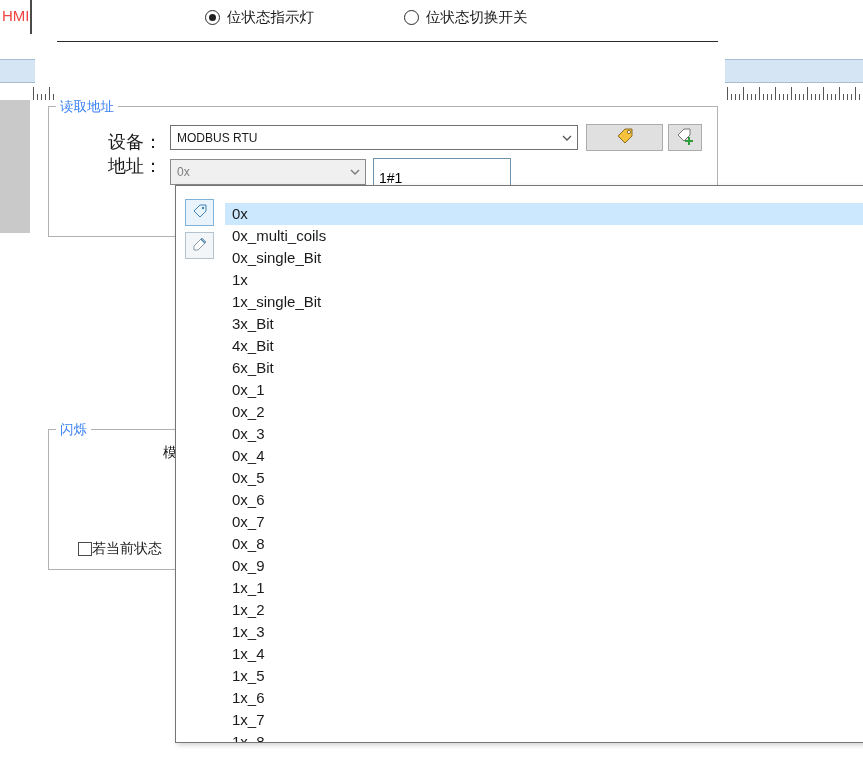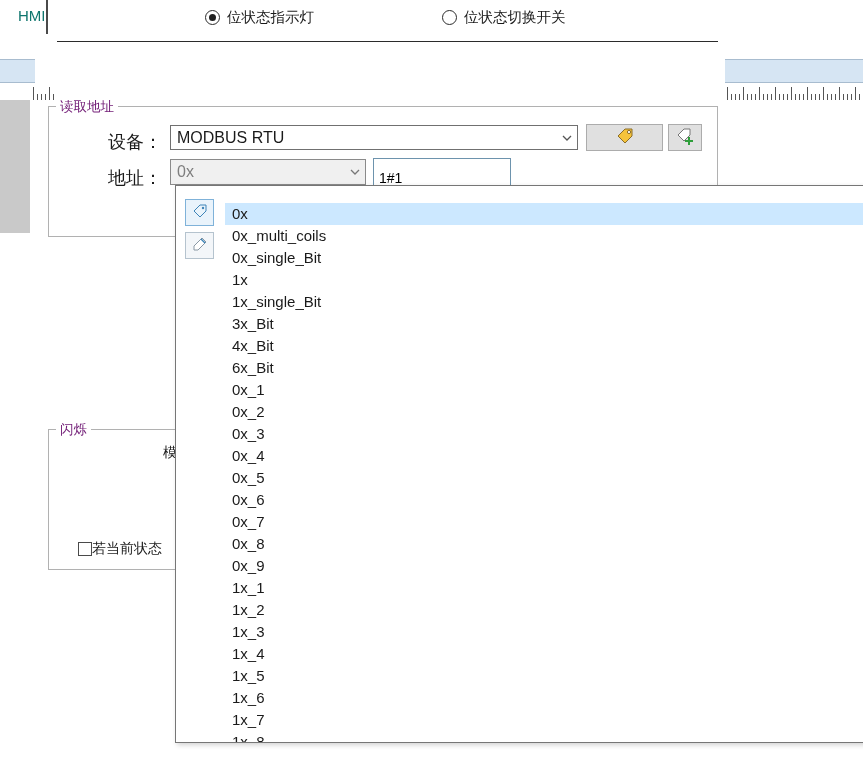--- a/index.html
+++ b/index.html
@@ -8,23 +8,23 @@
     position: relative;
     overflow: hidden;
     background: #ffffff;
     font-family: "Liberation Sans", "DejaVu Sans", sans-serif;
     color: #1a1a1a;
   }
   .abs { position: absolute; }
 
   
   #hmi-tab {
-    left: 16px; top: 0; width: 32px; height: 34px;
+    left: 0; top: 0; width: 32px; height: 34px;
     border-right: 2px solid #4a4a4a;
-    font-size: 15px; padding: 7px 0 0 2px; color: #0f766e;
+    font-size: 15px; padding: 7px 0 0 2px; color: #ef4444;
     background: #fff;
   }
   .strip-blue {
     background: #d6e5f3;
     border-top: 1px solid #a8bccf;
     border-bottom: 1px solid #a8bccf;
     height: 24px; top: 59px;
   }
   #strip-blue-left { left: 0; width: 35px; }
   #strip-blue-right { left: 725px; width: 138px; }
@@ -37,50 +37,50 @@
     background-position: left bottom, left bottom;
     background-repeat: no-repeat, no-repeat;
   }
   #ruler-left { left: 33px; width: 22px; }
   #ruler-right { left: 727px; width: 136px; }
   #gray-panel { left: 0; top: 100px; width: 30px; height: 133px; background: #c9c9c9; }
 
   
   .radio-item { display: flex; align-items: center; gap: 7px; height: 18px; top: 8px; font-family: Liberation Serif, serif; }
   #radio-indicator { left: 205px; }
-  #radio-toggle { left: 442px; }
+  #radio-toggle { left: 404px; }
   .radio-circle {
     width: 15px; height: 15px; border: 1px solid #2b2b2b; border-radius: 50%;
     position: relative; background: #fff; flex: 0 0 auto;
   }
   .radio-item.checked .radio-circle::after {
     content: ""; position: absolute; inset: 3px; background: #1f1f1f; border-radius: 50%;
   }
   .radio-label { font-size: 14.5px; }
 
   #divider { left: 57px; top: 41px; width: 661px; border-top: 1px solid #2b2b2b; height: 0; }
 
   
   .groupbox { border: 1px solid #b1b1b1; background: transparent; }
   #group-read { left: 48px; top: 106px; width: 670px; height: 131px; }
   #group-blink { left: 48px; top: 429px; width: 670px; height: 141px; }
   .group-label {
     position: absolute; top: -9px; left: 7px; background: #fff;
-    padding: 0 4px; font-size: 13.5px; color: #701a75; line-height: 17px;
+    padding: 0 4px; font-size: 13.5px; color: #3b82f6; line-height: 17px;
   }
 
   .field-label { font-size: 18px; width: 64px; text-align: right; }
   #device-label { left: 98px; top: 130px; }
-  #address-label { left: 98px; top: 166px; }
+  #address-label { left: 98px; top: 154px; }
 
   .combo {
     border: 1px solid #707070; background: #fff;
     display: flex; align-items: center;
   }
-  .combo-text { flex: 1; padding-left: 6px; font-size: 16px; white-space: nowrap; overflow: hidden; }
+  .combo-text { flex: 1; padding-left: 6px; font-size: 12px; white-space: nowrap; overflow: hidden; }
   .combo-arrow { width: 20px; display: flex; align-items: center; justify-content: center; align-self: stretch; }
   #device-combo { left: 170px; top: 125px; width: 408px; height: 25px; }
   #address-combo { left: 170px; top: 159px; width: 196px; height: 26px; background: #f0f0f0; border-color: #8a8a8a; }
   #address-combo .combo-text { color: #7e7e7e; }
 
   .push-btn {
     background: #e0e0e0; border: 1px solid #acacac;
     display: flex; align-items: center; justify-content: center;
   }
   #device-tag-btn { left: 586px; top: 124px; width: 77px; height: 27px; }

